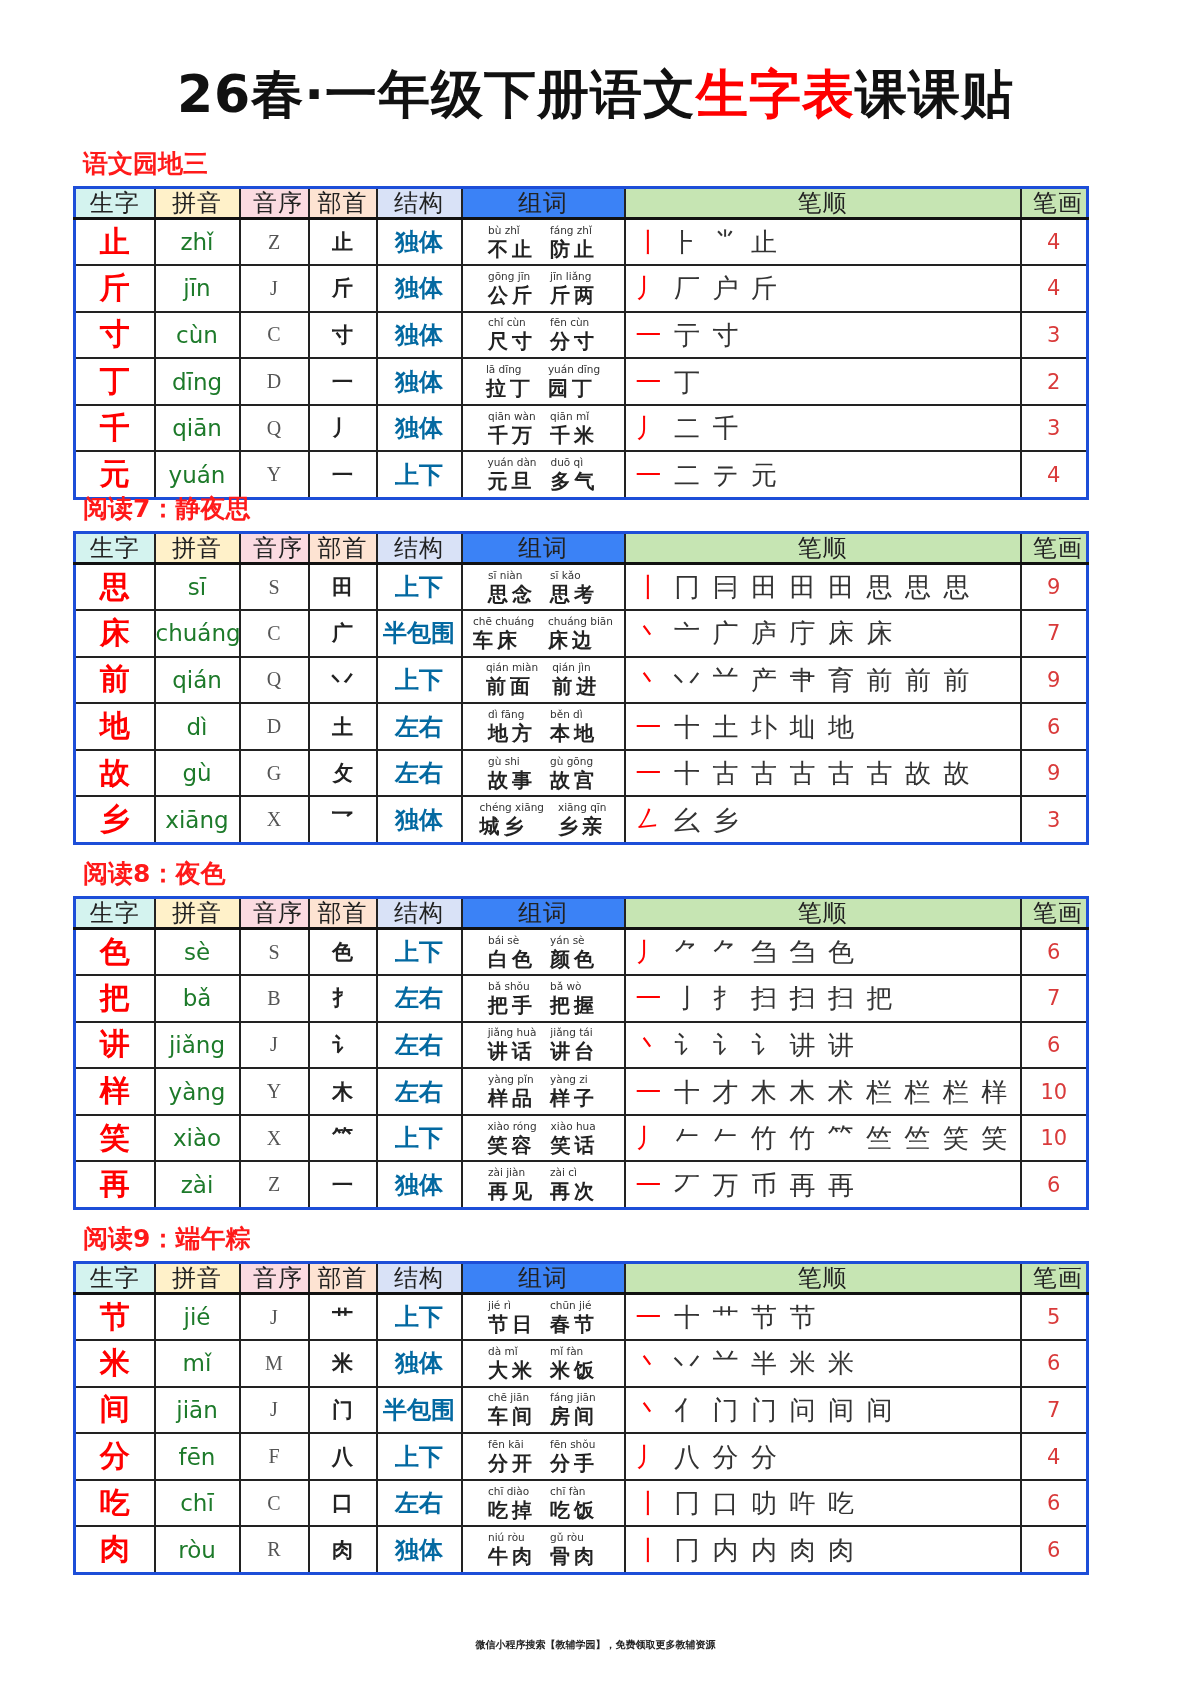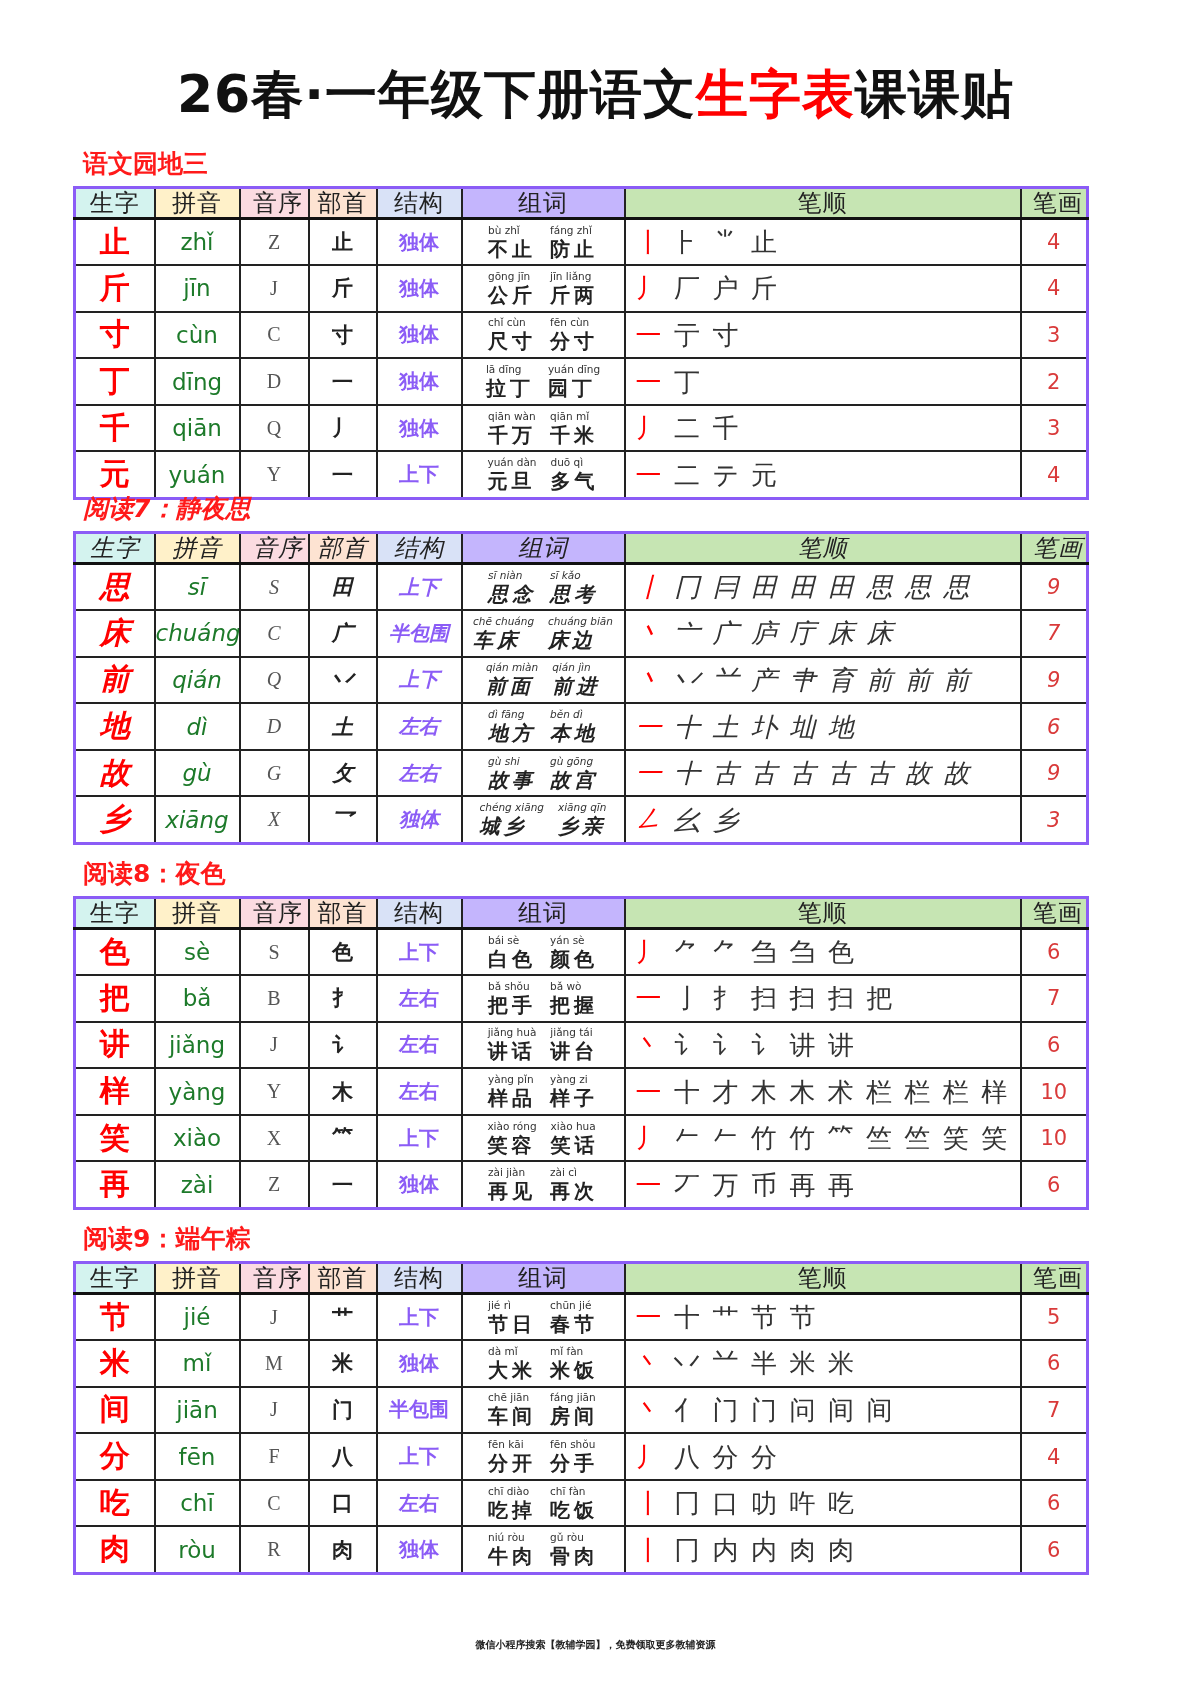--- a/index.html
+++ b/index.html
@@ -17,49 +17,49 @@
   .section { position: absolute; left: 73px; width: 1013px; }
   .section-title {
     height: 36px; line-height: 36px;
     font-family: "DejaVu Sans", "Liberation Sans", sans-serif;
     font-size: 25px; font-weight: bold; color: #ff1a1a; padding-left: 10px;
     margin-bottom: 4px;
   }
 
   table.chars {
     border-collapse: collapse; width: 1013px; table-layout: fixed;
-    border: 3px solid #8b5cf6;
+    border: 3px solid #1d4ed8;
   }
   table.chars th, table.chars td {
     border: 2px solid #222; text-align: center; vertical-align: middle; overflow: hidden;
   }
   table.chars th {
     height: 31px; font-size: 24px; font-weight: normal; color: #222;
     font-family: "DejaVu Serif", "Liberation Serif", serif; letter-spacing: 1px;
     line-height: 27px;
   }
   table.chars thead tr { border-bottom: 3px solid #111; }
   table.chars td { height: 46.6px; }
 
   .h-char { background: #d4f3ef; }
   .h-pinyin { background: #fff1c9; }
   .h-order { background: #fbdbe1; padding-left: 8px; }
   .h-radical { background: #fde3d2; }
   .h-struct { background: #d9e2f7; }
-  .h-words { background: #c4b5fd; }
+  .h-words { background: #3b82f6; }
   .h-strokes { background: #c6e5b3; }
   .h-count { background: #c6e5b3; padding-left: 8px; }
 
   .c-char { color: #ff0000; font-size: 30px; font-weight: bold;
             font-family: "DejaVu Serif", "Liberation Serif", serif; }
   .c-pinyin { color: #1d7a2a; font-size: 23px;
               font-family: "DejaVu Sans", "Liberation Sans", sans-serif; }
   .c-order { color: #555; font-size: 20px; font-family: "Liberation Serif", "DejaVu Serif", serif; }
   .c-radical { color: #222; font-size: 21px; font-weight: bold; }
-  .c-struct { color: #8b5cf6; font-size: 20px; font-weight: bold; border-radius: 10px; }
+  .c-struct { color: #0369a1; font-size: 24px; font-weight: bold; border-radius: 10px; }
 
   .c-words { padding: 0 4px; }
   .words-wrap { display: flex; justify-content: center; gap: 14px; }
   .word { display: flex; flex-direction: column; align-items: flex-start; }
   .word-py { font-family: "DejaVu Sans", "Liberation Sans", sans-serif; font-size: 10.5px;
              color: #333; line-height: 13px; white-space: nowrap; }
   .word-hz { font-size: 20px; font-weight: bold; color: #222; line-height: 24px; letter-spacing: 4px; white-space: nowrap; }
 
   .c-strokes { text-align: left !important; padding-left: 10px; }
   .stroke-seq { display: flex; gap: 0; align-items: center; }
@@ -270,21 +270,21 @@
                 <span class="stroke-step">二</span>
                 <span class="stroke-step">テ</span>
                 <span class="stroke-step">元</span>
               </div>
             </td>
             <td class="c-count">4</td>
           </tr>
         </tbody>
       </table>
     </div>
-    <div class="section" style="top: 491px; font-style: italic;">
+    <div class="section" style="top: 491px;">
       <div class="section-title">阅读7：静夜思</div>
       <table class="chars">
         <colgroup>
           <col style="width: 80px;">
           <col style="width: 85px;">
           <col style="width: 69px;">
           <col style="width: 68px;">
           <col style="width: 85px;">
           <col style="width: 163px;">
           <col style="width: 396px;">

